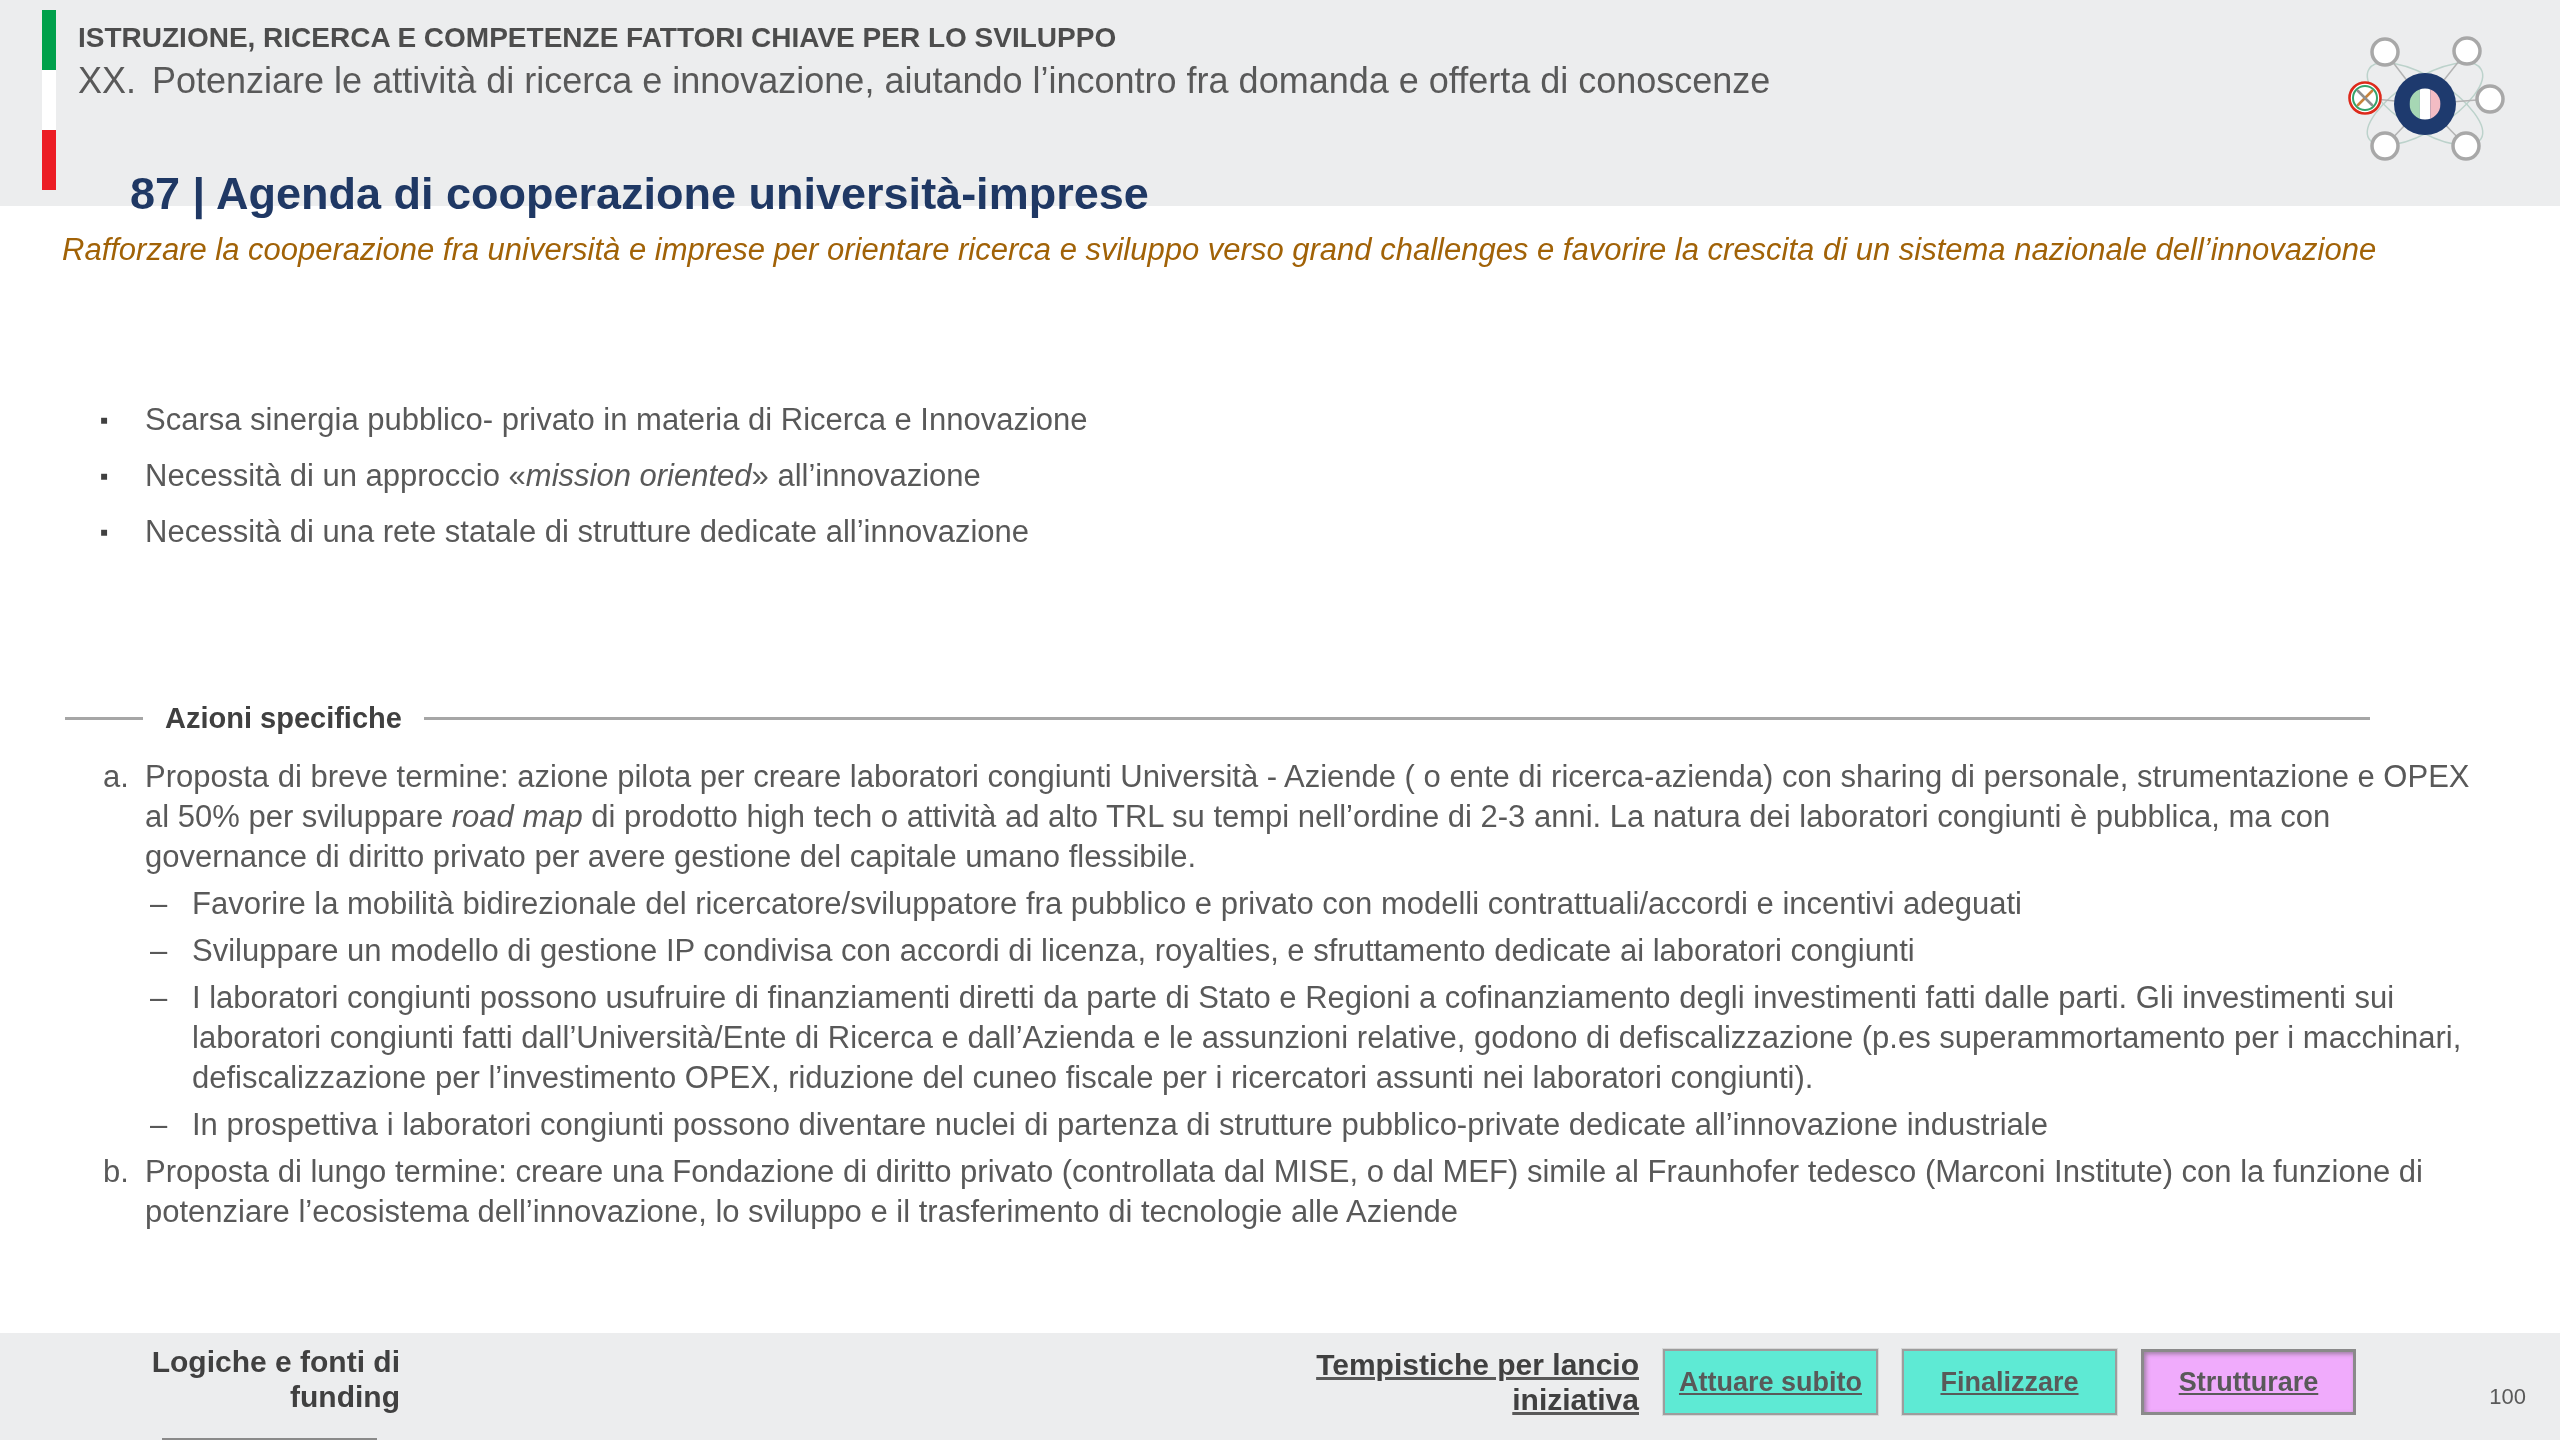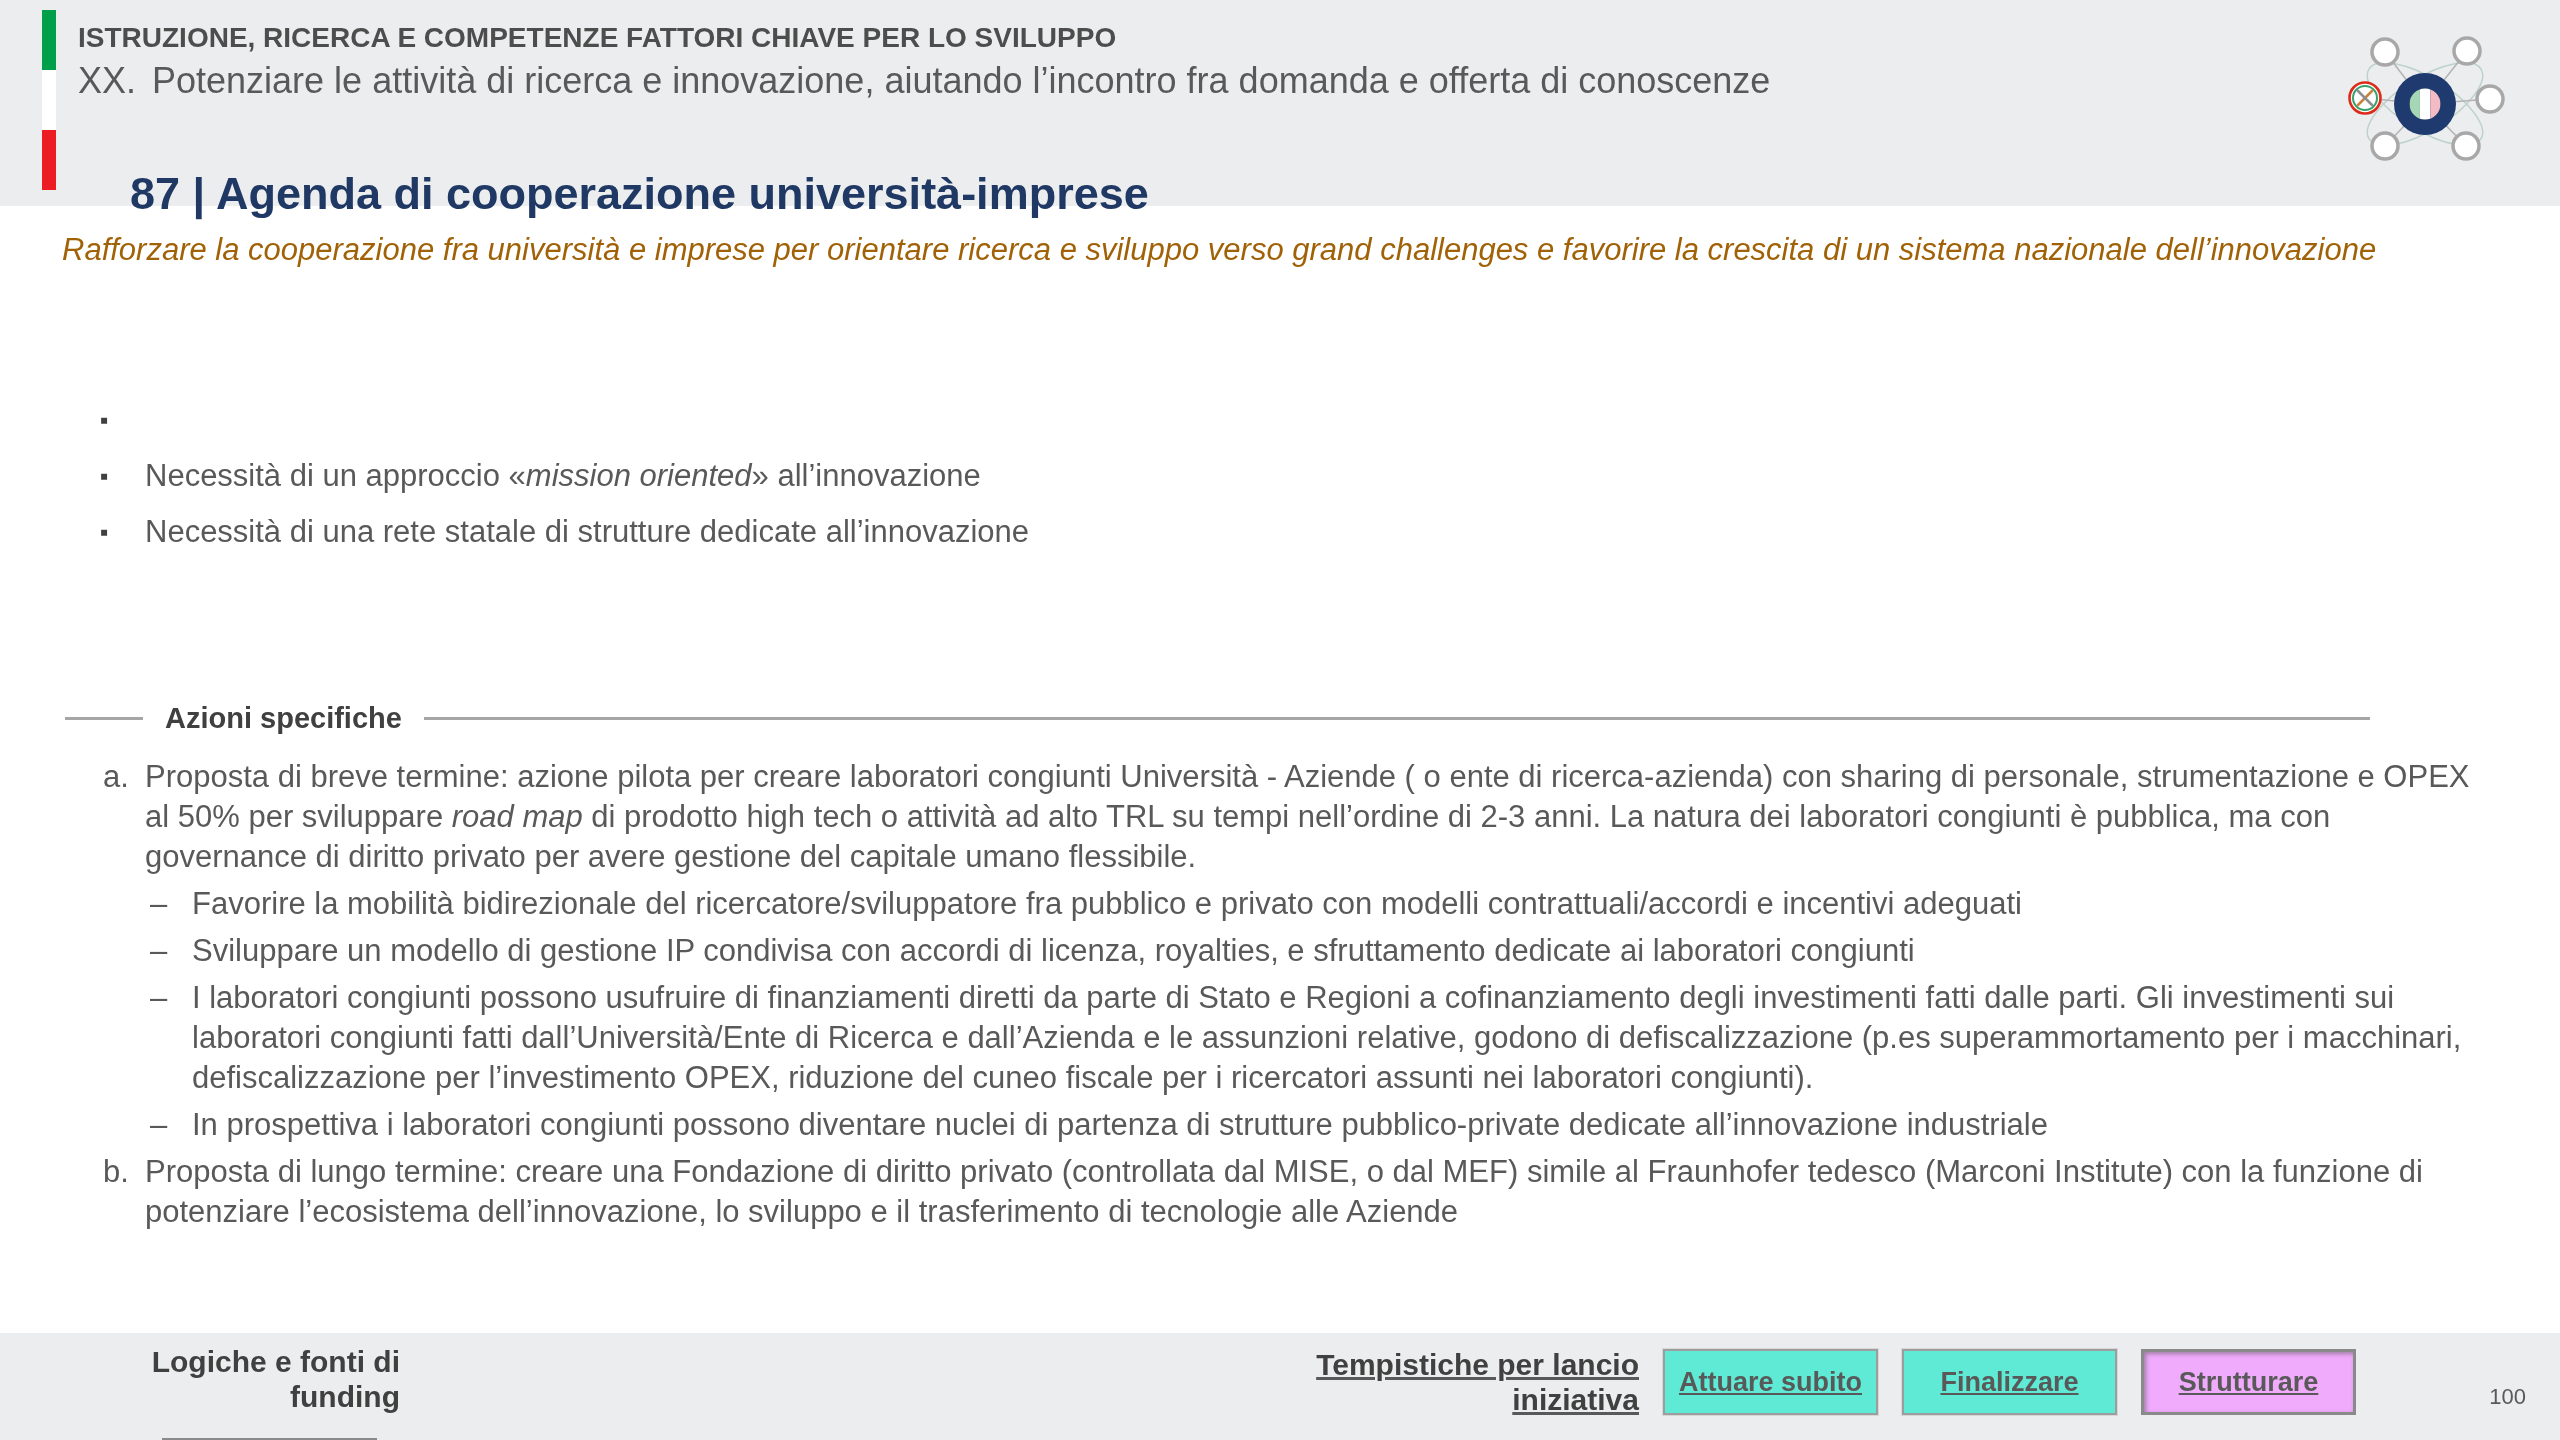--- a/index.html
+++ b/index.html
@@ -114,20 +114,21 @@
     <line x1="50" y1="77" x2="64" y2="91" stroke="#8f8f8f" stroke-width="2.6" stroke-linecap="round"></line>
   </g>
 </svg>
 
 <div class="objective">Rafforzare la cooperazione fra università e imprese per orientare ricerca e sviluppo verso grand challenges e favorire la crescita di un sistema nazionale dell’innovazione</div>
 
 <section class="section contesto">
   <div class="bullets">
     <div class="bullet-row">
       <span class="bullet-marker">▪</span>
+      <span><span>Scarsa sinergia pubblico- privato in materia di Ricerca e Innovazione</span></span>
     </div>
     <div class="bullet-row">
       <span class="bullet-marker">▪</span>
       <span><span>Necessità di un approccio «</span><span class="it">mission oriented</span><span>» all’innovazione</span></span>
     </div>
     <div class="bullet-row">
       <span class="bullet-marker">▪</span>
       <span><span>Necessità di una rete statale di strutture dedicate all’innovazione</span></span>
     </div>
   </div>

